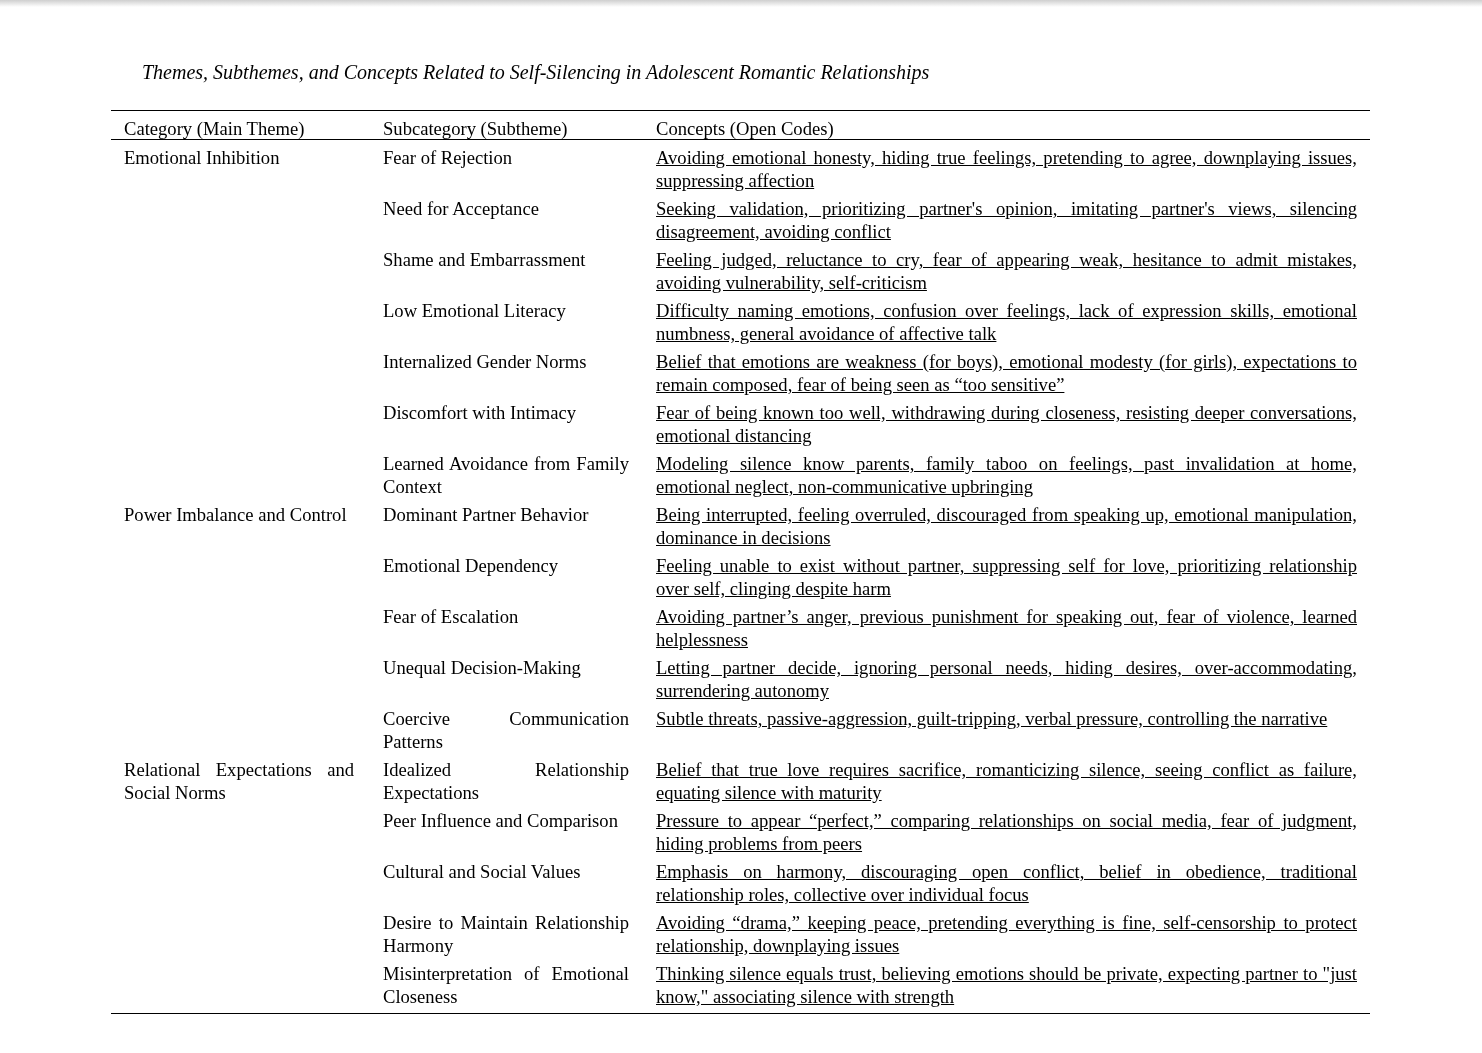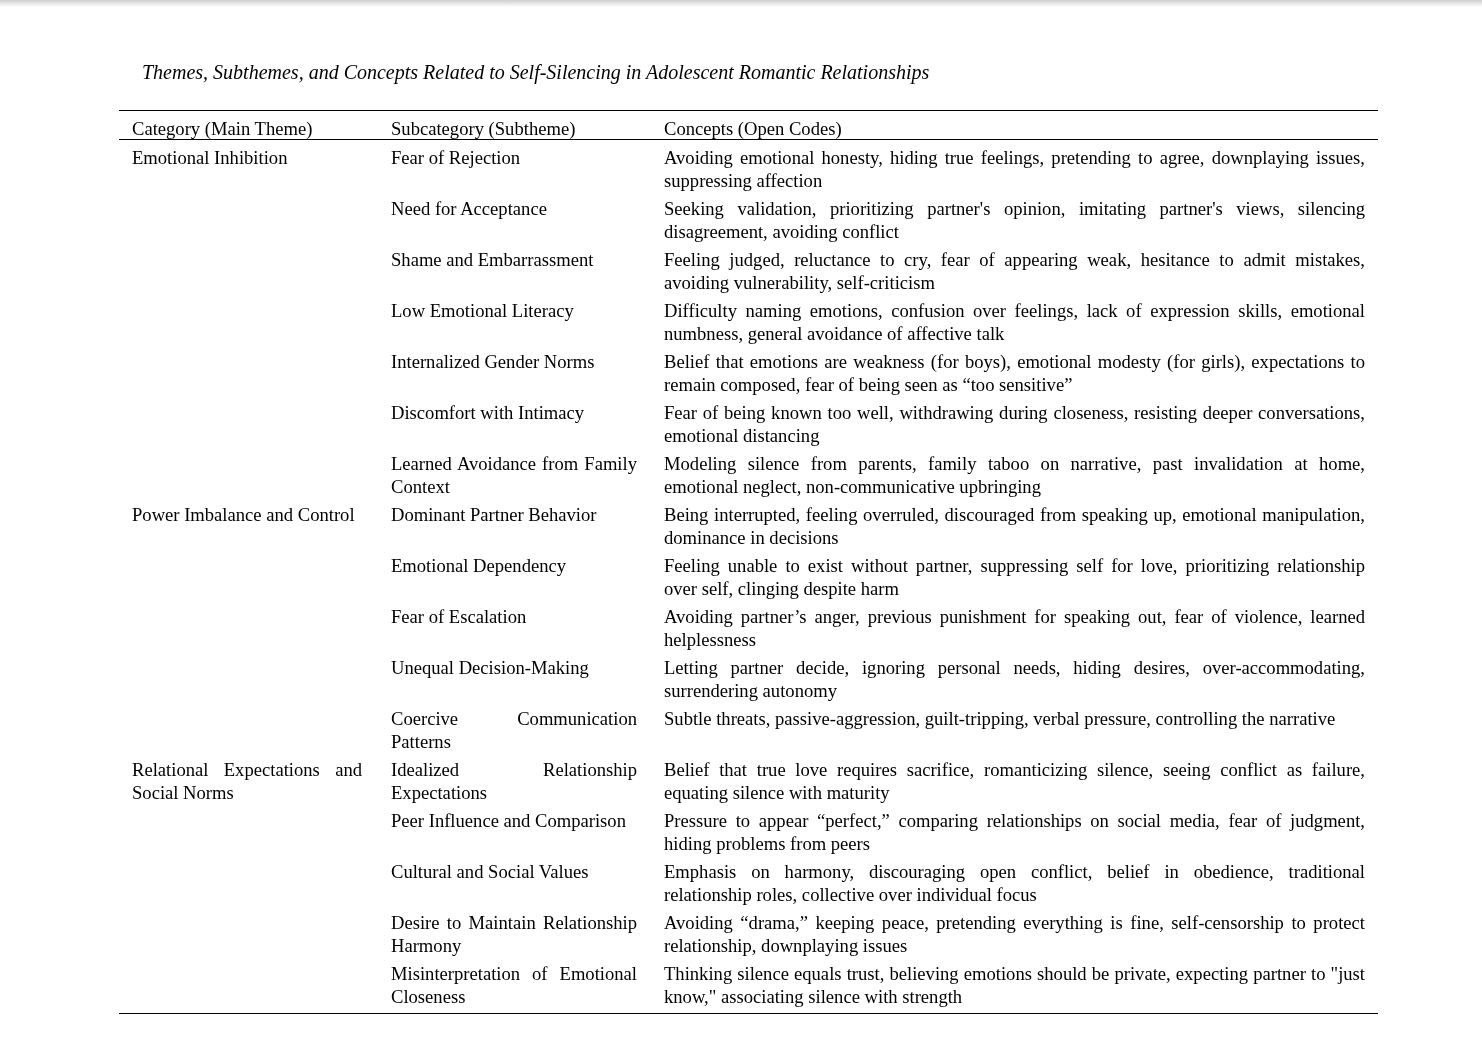--- a/index.html
+++ b/index.html
@@ -27,21 +27,21 @@
       left: 111px;
       top: 59px;
       font-style: italic;
       font-size: 20px;
       line-height: 26px;
       white-space: nowrap;
       margin-left: 31px;
     }
     .table-wrap {
       position: absolute;
-      left: 119px;
+      left: 111px;
       top: 110px;
       width: 1259px;
     }
     table {
       border-collapse: collapse;
       width: 1259px;
       table-layout: fixed;
       font-size: 18.6px;
       line-height: 23px;
     }
@@ -65,21 +65,21 @@
       padding: 0 0 5px 0;
       text-align: justify;
       text-align-last: left;
     }
     tbody tr:first-child td { padding-top: 6px; }
     col.c1 { width: 259px; }
     col.c2 { width: 273px; }
     col.c3 { width: 727px; }
     .c1cell { padding-left: 13px; padding-right: 16px; }
     .c2cell { padding-left: 13px; padding-right: 14px; margin-top: 27px; }
-    .c3cell { padding-left: 13px; padding-right: 13px; }
+    .c3cell { padding-left: 13px; padding-right: 13px; text-decoration: underline; }
     th.h1 { padding-left: 13px; }
     th.h2 { padding-left: 13px; }
     th.h3 { padding-left: 13px; }
   </style>
 </head>
 <body>
 
 <div class="top-shadow"></div>
 
 <div class="caption">Themes, Subthemes, and Concepts Related to Self-Silencing in Adolescent Romantic Relationships</div>
@@ -125,21 +125,21 @@
         <td class="c3cell">Belief that emotions are weakness (for boys), emotional modesty (for girls), expectations to remain composed, fear of being seen as “too sensitive”</td>
       </tr>
       <tr>
         <td class="c1cell"></td>
         <td class="c2cell">Discomfort with Intimacy</td>
         <td class="c3cell">Fear of being known too well, withdrawing during closeness, resisting deeper conversations, emotional distancing</td>
       </tr>
       <tr>
         <td class="c1cell"></td>
         <td class="c2cell">Learned Avoidance from Family Context</td>
-        <td class="c3cell">Modeling silence from parents, family taboo on narrative, past invalidation at home, emotional neglect, non-communicative upbringing</td>
+        <td class="c3cell">Modeling silence know parents, family taboo on feelings, past invalidation at home, emotional neglect, non-communicative upbringing</td>
       </tr>
       <tr>
         <td class="c1cell">Power Imbalance and Control</td>
         <td class="c2cell">Dominant Partner Behavior</td>
         <td class="c3cell">Being interrupted, feeling overruled, discouraged from speaking up, emotional manipulation, dominance in decisions</td>
       </tr>
       <tr>
         <td class="c1cell"></td>
         <td class="c2cell">Emotional Dependency</td>
         <td class="c3cell">Feeling unable to exist without partner, suppressing self for love, prioritizing relationship over self, clinging despite harm</td>

